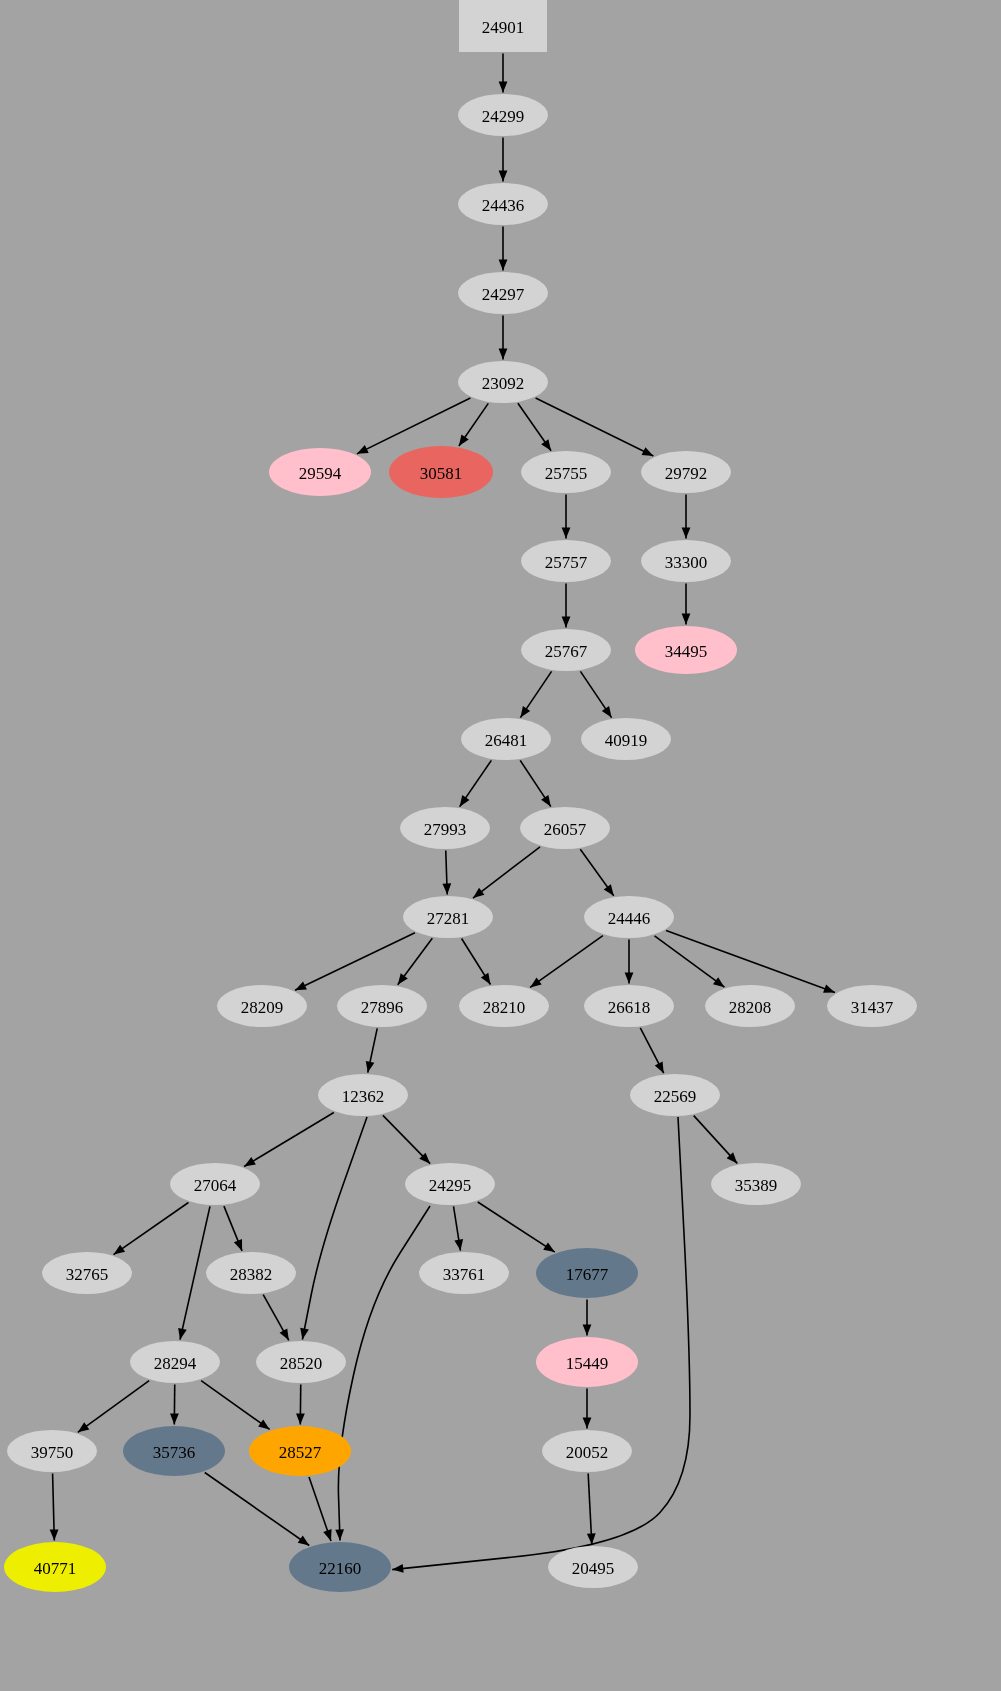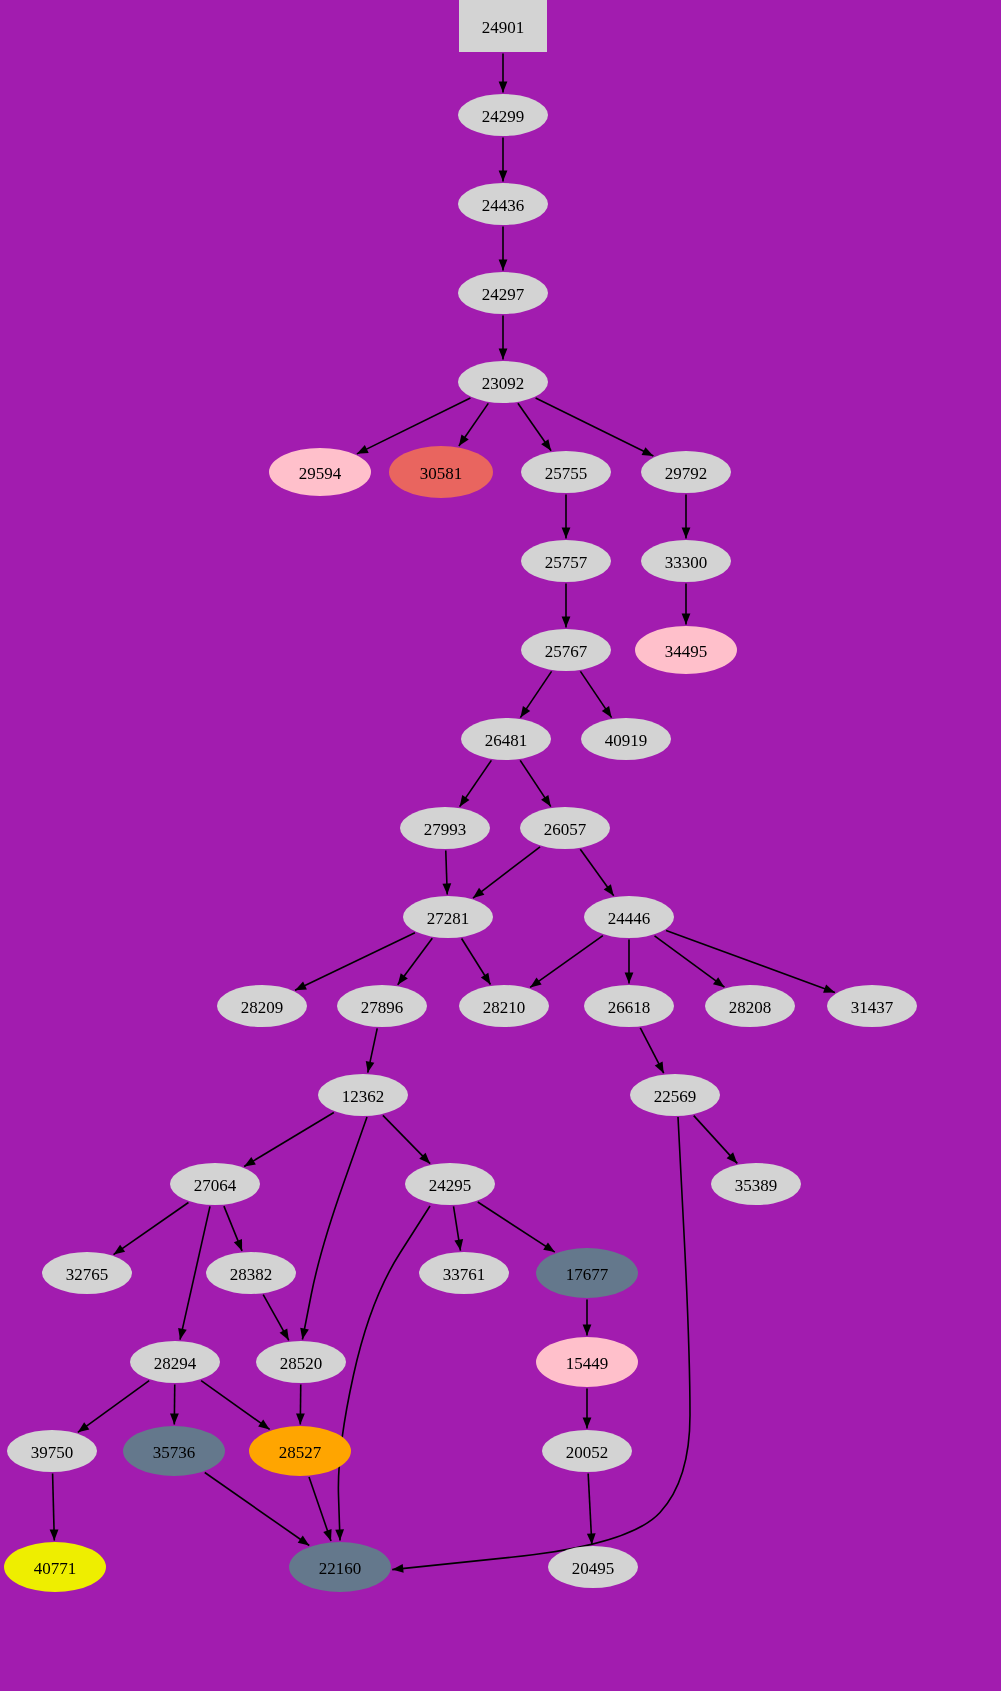--- a/index.html
+++ b/index.html
@@ -8,21 +8,21 @@
     padding: 0;
     background: #ffffff;
   }
   body {
     font-family: "Liberation Serif", "DejaVu Serif", serif;
   }
   #graph-canvas {
     position: relative;
     width: 1001px;
     height: 1691px;
-    background: #a21caf;
+    background: #a3a3a3;
     overflow: hidden;
   }
   #graph-svg {
     position: absolute;
     top: 0;
     left: 0;
     width: 1001px;
     height: 1691px;
     display: block;
   }

